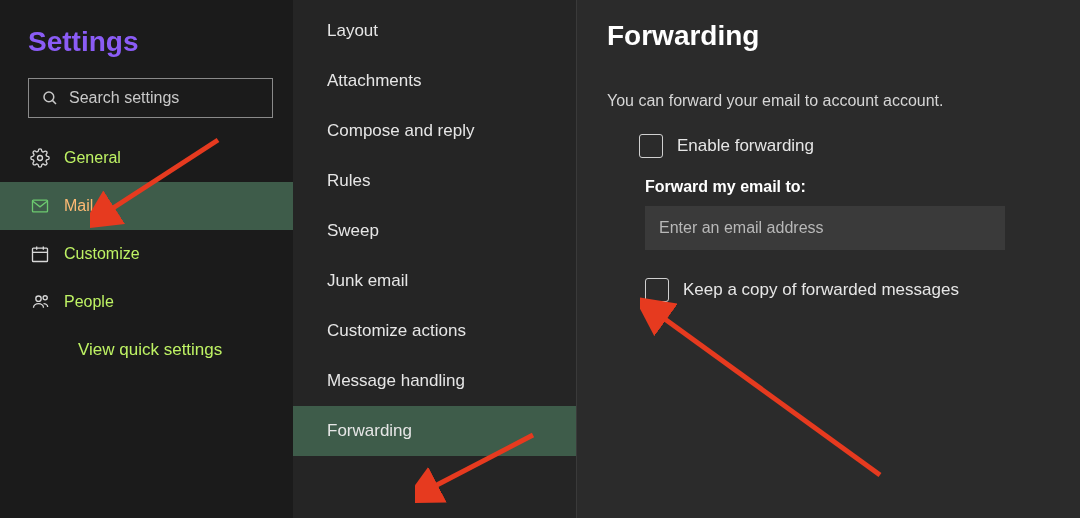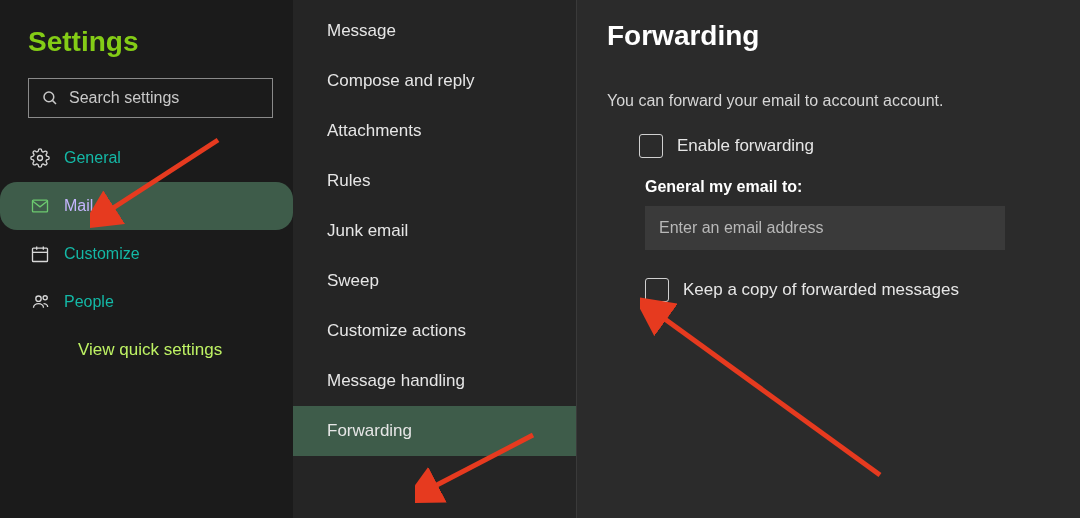--- a/index.html
+++ b/index.html
@@ -23,21 +23,21 @@
     }
     
     .col1 {
       width: 293px;
       background: #1b1b1b;
       padding-top: 16px;
     }
     .settings-title {
       font-size: 28px;
       font-weight: 600;
-      color: #84cc16;
+      color: #8b5cf6;
       padding: 10px 0 20px 28px;
     }
     .search-wrap {
       margin: 0 20px 16px 28px;
     }
     .search-box {
       display: flex;
       align-items: center;
       border: 1px solid #8a8a8a;
       height: 40px;
@@ -56,34 +56,33 @@
     }
     .nav-list {
       list-style: none;
     }
     .nav-item {
       display: flex;
       align-items: center;
       height: 48px;
       padding-left: 30px;
       font-size: 16px;
-      color: #14b8a6;
+      color: #bef264;
       cursor: pointer;
     }
     .nav-item .icon-slot {
       width: 34px;
       display: flex;
       align-items: center;
       justify-content: flex-start;
       flex-shrink: 0;
     }
     .nav-item.selected {
       background: #3e5c4a;
-      color: #c4b5fd;
-      border-radius: 17px;
+      color: #fdba74;
     }
     .nav-item.selected svg {
       stroke: #6cc96f;
     }
     .quick-link {
       color: #bef264;
       font-size: 17px;
       padding: 14px 0 0 78px;
       cursor: pointer;
     }
@@ -241,43 +240,43 @@
         </span>
         <span>People</span>
       </li>
     </ul>
 
     <div class="quick-link">View quick settings</div>
   </aside>
 
   <nav class="col2">
     <ul class="sub-list">
-      <li class="sub-item">Message</li>
+      <li class="sub-item">Layout</li>
+      <li class="sub-item">Attachments</li>
       <li class="sub-item">Compose and reply</li>
-      <li class="sub-item">Attachments</li>
       <li class="sub-item">Rules</li>
+      <li class="sub-item">Sweep</li>
       <li class="sub-item">Junk email</li>
-      <li class="sub-item">Sweep</li>
       <li class="sub-item">Customize actions</li>
       <li class="sub-item">Message handling</li>
       <li class="sub-item selected">Forwarding</li>
     </ul>
   </nav>
 
   <main class="col3">
     <h2 class="panel-title">Forwarding</h2>
     <p class="desc">You can forward your email to account account.</p>
 
     <div class="check-row">
       <div class="checkbox"></div>
       <span class="check-label">Enable forwarding</span>
     </div>
 
     <div class="indent">
-      <label class="field-label">General my email to:</label>
+      <label class="field-label">Forward my email to:</label>
       <input type="text" class="text-input" placeholder="Enter an email address" style="">
     </div>
 
     <div class="check-row indent">
       <div class="checkbox"></div>
       <span class="check-label">Keep a copy of forwarded messages</span>
     </div>
   </main>
 
 </div>

